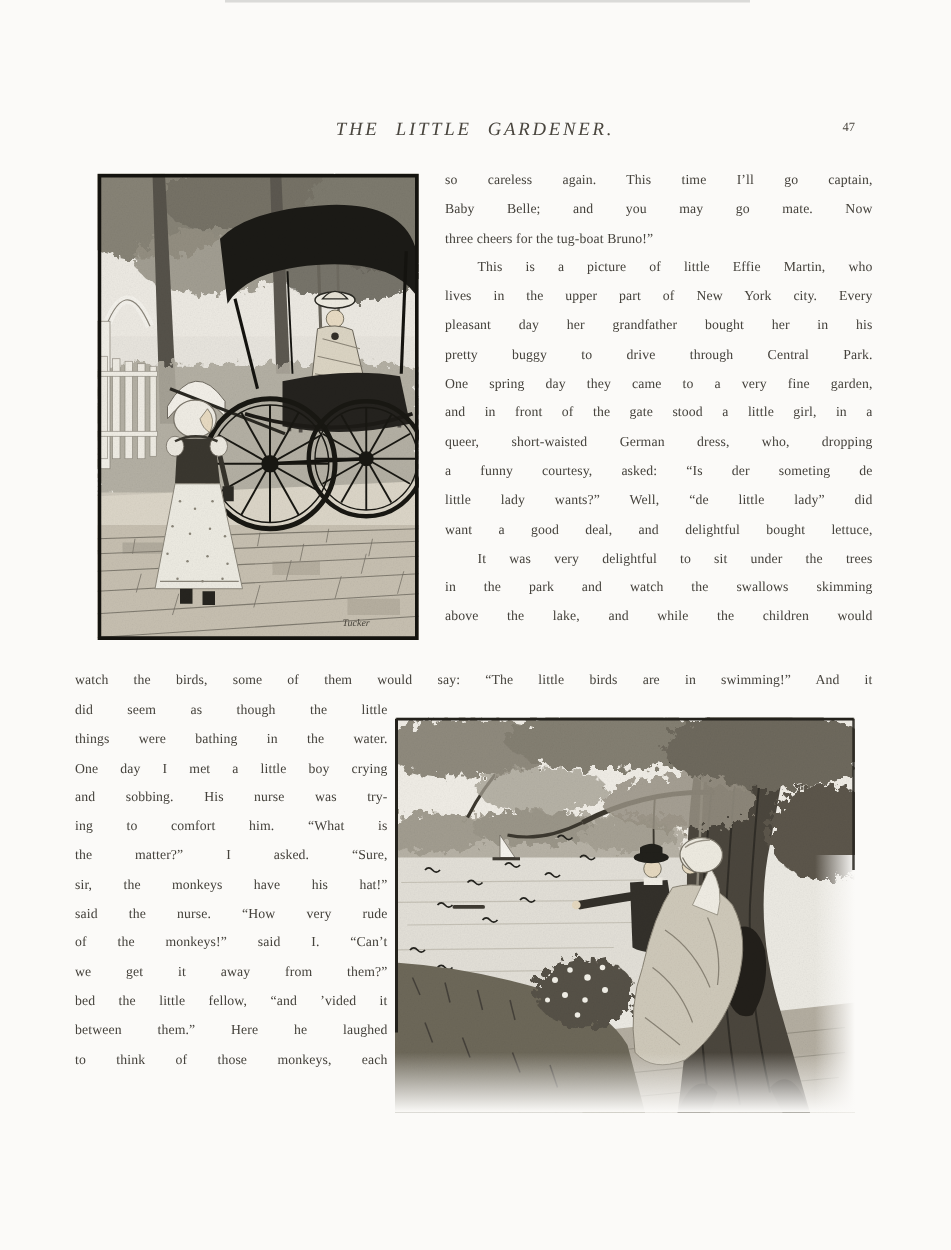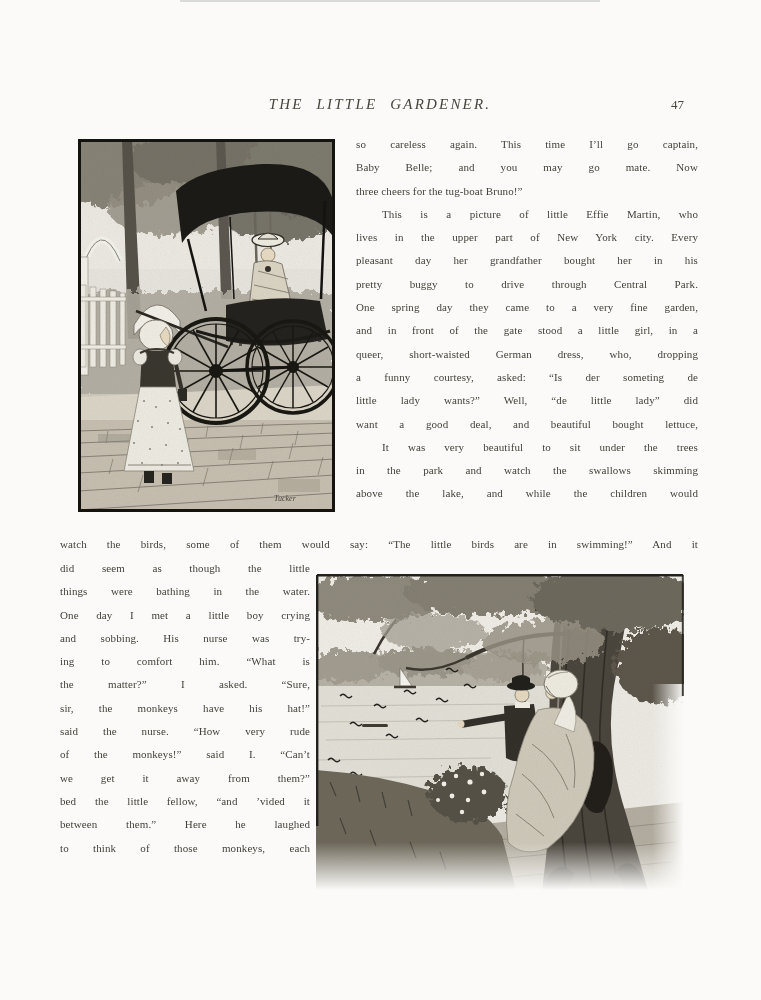--- a/index.html
+++ b/index.html
@@ -9,21 +9,21 @@
     font-family:"Liberation Serif", serif;
     color:#45423c;
     overflow:hidden;
   }
   .scan-edge-top{position:absolute;left:180px;top:0;width:420px;height:2px;background:rgba(70,70,70,.18);}
   .header{position:absolute;left:60px;top:96px;width:640px;height:22px;}
   .header-title{
     position:absolute;left:0;right:0;text-align:center;
     font-style:italic;font-size:15px;letter-spacing:2.2px;word-spacing:7px;color:#4a463f;
   }
-  .page-number{position:absolute;right:16px;top:1px;font-size:13px;color:#4a463f;}
+  .page-number{position:absolute;right:16px;top:1px;font-size:10px;color:#4a463f;}
   .tcol{position:absolute;}
   .tline{
     font-size:11px;line-height:23.3px;height:23.3px;
     text-align:justify;text-align-last:justify;
     white-space:nowrap;overflow:hidden;letter-spacing:.1px;
   }
   .tline.natural{text-align-last:left;}
   .tline.indent{text-indent:26px;}
   .right-col{left:356px;top:133px;width:342px;}
   .full-line{left:60px;top:533px;width:638px;}
@@ -226,22 +226,22 @@
   <div class="tline natural">three cheers for the tug-boat Bruno!”</div>
   <div class="tline indent">This is a picture of little Effie Martin, who</div>
   <div class="tline">lives in the upper part of New York city.  Every</div>
   <div class="tline">pleasant day her grandfather bought her in his</div>
   <div class="tline">pretty buggy to drive through Central Park.</div>
   <div class="tline">One spring day they came to a very fine garden,</div>
   <div class="tline">and in front of the gate stood a little girl, in a</div>
   <div class="tline">queer, short-waisted German dress, who, dropping</div>
   <div class="tline">a funny courtesy, asked: “Is der someting de</div>
   <div class="tline">little lady wants?”  Well, “de little lady” did</div>
-  <div class="tline">want a good deal, and beautiful bought lettuce,</div>
-  <div class="tline indent">It was very beautiful to sit under the trees</div>
+  <div class="tline">want a good deal, and delightful bought lettuce,</div>
+  <div class="tline indent">It was very delightful to sit under the trees</div>
   <div class="tline">in the park and watch the swallows skimming</div>
   <div class="tline">above the lake, and while the children would</div>
 </div>
 
 <div class="tcol full-line">
   <div class="tline">watch the birds, some of them would say: “The little birds are in swimming!”  And it</div>
 </div>
 
 <div class="tcol left-col">
   <div class="tline">did seem as though the little</div>

